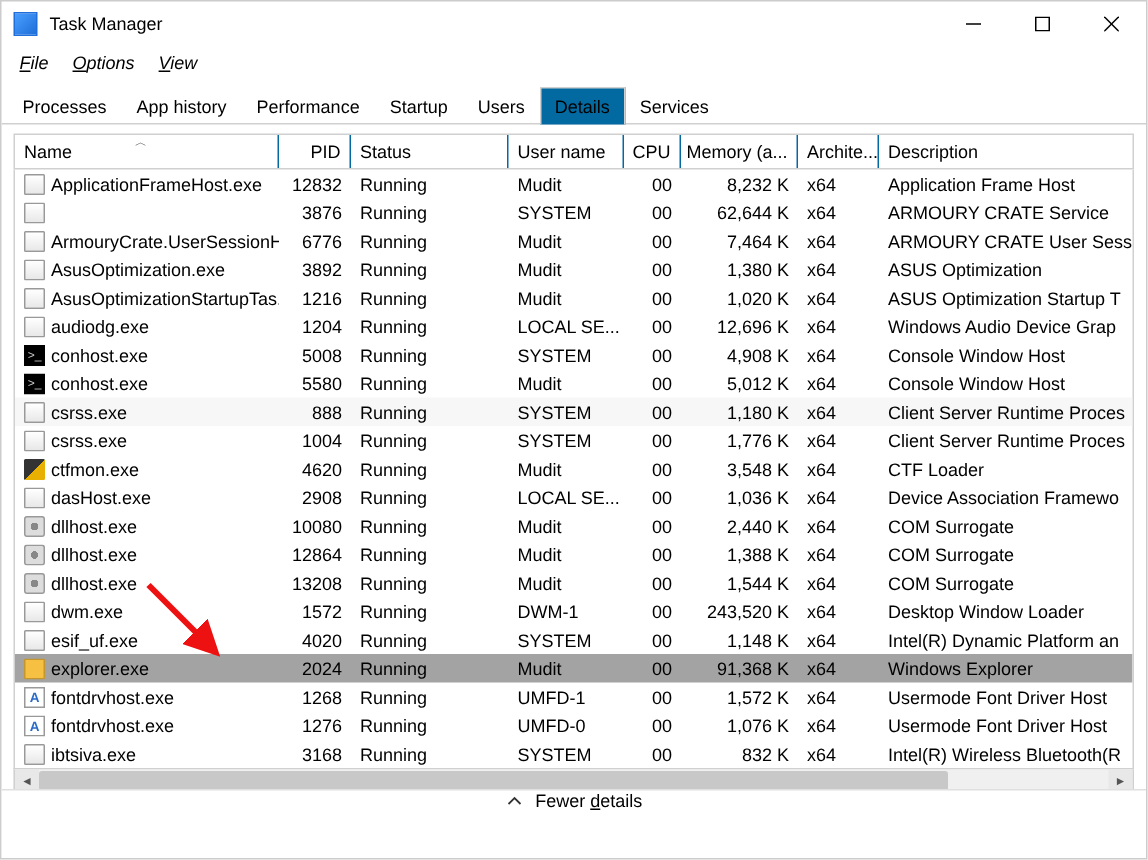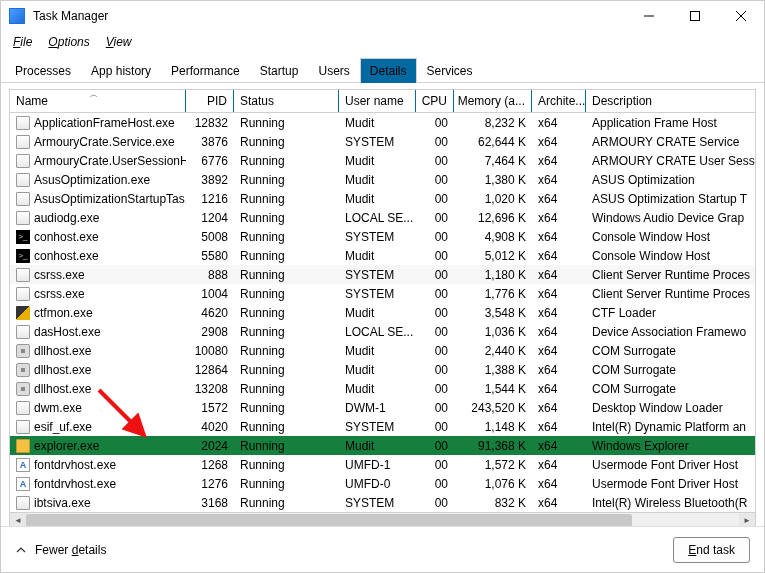--- a/index.html
+++ b/index.html
@@ -17,40 +17,40 @@
 .tab { padding: 5px 9px; cursor: default; border: 1px solid transparent; border-bottom: none; position: relative; bottom: -1px; }
 .tab.active { border-color: #d0d0d0; background: #0369a1; }
 .table-wrap { padding: 6px 8px 0 8px; }
 .thead { display: flex; border: 1px solid #d0d0d0; background: #fff; height: 24px; align-items: stretch; position: relative; }
 .th { border-right: 1px solid #0369a1; padding: 4px 6px; display: flex; align-items: center; overflow: hidden; white-space: nowrap; cursor: default; }
 .th:last-child { border-right: none; }
 .sort-ind { position: absolute; top: -1px; left: 80px; font-size: 8px; color: #555; }
 .tbody { border: 1px solid #d0d0d0; border-top: none; height: 400px; overflow: hidden; }
 .row { display: flex; height: 19px; align-items: center; text-align: right; }
 .row.alt { background: #f7f7f7; }
-.row.sel { background: #15803d; }
+.row.sel { background: #a3a3a3; }
 .cell { padding: 0 6px; overflow: hidden; white-space: nowrap; text-overflow: ellipsis; display: flex; align-items: center; }
 .cell.num { justify-content: flex-end; }
 .c-name { width: 176px; }
 .c-pid { width: 48px; justify-content: flex-end; }
 .c-status { width: 105px; }
 .c-user { width: 77px; }
 .c-cpu { width: 38px; justify-content: flex-end; }
 .c-mem { width: 78px; justify-content: flex-end; }
 .c-arch { width: 54px; }
 .c-desc { flex: 1; }
 .proc-icon { width: 14px; height: 14px; margin-right: 4px; flex-shrink: 0; display: inline-flex; align-items: center; justify-content: center; }
 .ico-app { background: linear-gradient(#fff,#e8e8e8); border: 1px solid #999; border-radius: 1px; }
 .ico-term { background: #000; color: #ccc; font-size: 8px; line-height: 1; }
 .ico-cog { background: radial-gradient(circle,#888 30%,transparent 30%),#ddd; border: 1px solid #999; border-radius: 2px; }
 .ico-pen { background: linear-gradient(135deg,#333 50%,#e8b000 50%); border-radius: 1px; }
 .ico-folder { background: #f6c143; border: 1px solid #c4972e; border-radius: 1px; }
 .ico-font { background: #fff; border: 1px solid #999; color: #2a6bc7; font-size: 9px; font-weight: bold; }
 .arrow { position: absolute; top: 384px; left: 88px; pointer-events: none; z-index: 5; }
-.footer { position: absolute; bottom: 0; left: 0; right: 0; height: 46px; border-top: 1px solid #e0e0e0; display: flex; align-items: center; padding: 0 14px; justify-content: space-between; background: #fff; }
+.footer { position: absolute; bottom: 0; left: 0; right: 0; height: 46px; border-top: 1px solid #e0e0e0; display: flex; align-items: center; padding: 0 14px; justify-content: space-between; background: #fff; flex-direction: column; }
 .fewer { display: flex; align-items: center; gap: 8px; cursor: default; }
 .end-task { padding: 5px 14px; border: 1px solid #888; background: #fdfdfd; border-radius: 3px; cursor: default; }
 .hscroll { height: 16px; display:flex; align-items:center; background:#f0f0f0; border:1px solid #d0d0d0; border-top:none; }
 .hscroll .btn { width:16px; height:100%; background:#e8e8e8; display:flex; align-items:center; justify-content:center; font-size:8px; color:#555; }
 .hscroll .track { flex:1; position:relative; height:100%; }
 .hscroll .thumb { position:absolute; left:0; top:1px; bottom:1px; width:85%; background:#c8c8c8; border-radius:2px; }
 </style>
 </head>
 <body>
 
@@ -115,21 +115,20 @@
         <div class="cell c-status">Running</div>
         <div class="cell c-user">Mudit</div>
         <div class="cell c-cpu num">00</div>
         <div class="cell c-mem num">8,232 K</div>
         <div class="cell c-arch">x64</div>
         <div class="cell c-desc">Application Frame Host</div>
       </div>
       <div class="row">
         <div class="cell c-name">
           <span class="proc-icon ico-app"></span>
-          <span>ArmouryCrate.Service.exe</span>
         </div>
         <div class="cell c-pid num">3876</div>
         <div class="cell c-status">Running</div>
         <div class="cell c-user">SYSTEM</div>
         <div class="cell c-cpu num">00</div>
         <div class="cell c-mem num">62,644 K</div>
         <div class="cell c-arch">x64</div>
         <div class="cell c-desc">ARMOURY CRATE Service</div>
       </div>
       <div class="row">
@@ -398,14 +397,13 @@
   <path d="M10,5 Q35,30 55,50" stroke="#e11" stroke-width="4" fill="none" marker-end="url(#ah)"></path>
 </svg>
 
 <div class="footer">
   <div class="fewer">
     <svg width="12" height="12">
         <path d="M2,8 L6,4 L10,8" stroke="#333" stroke-width="1.2" fill="none"></path>
       </svg>
     <span>Fewer <span class="menu-u">d</span><span>etails</span></span>
   </div>
-  <button class="end-task"><span class="menu-u">E</span><span>nd task</span></button>
 </div>
 
 </body></html>

